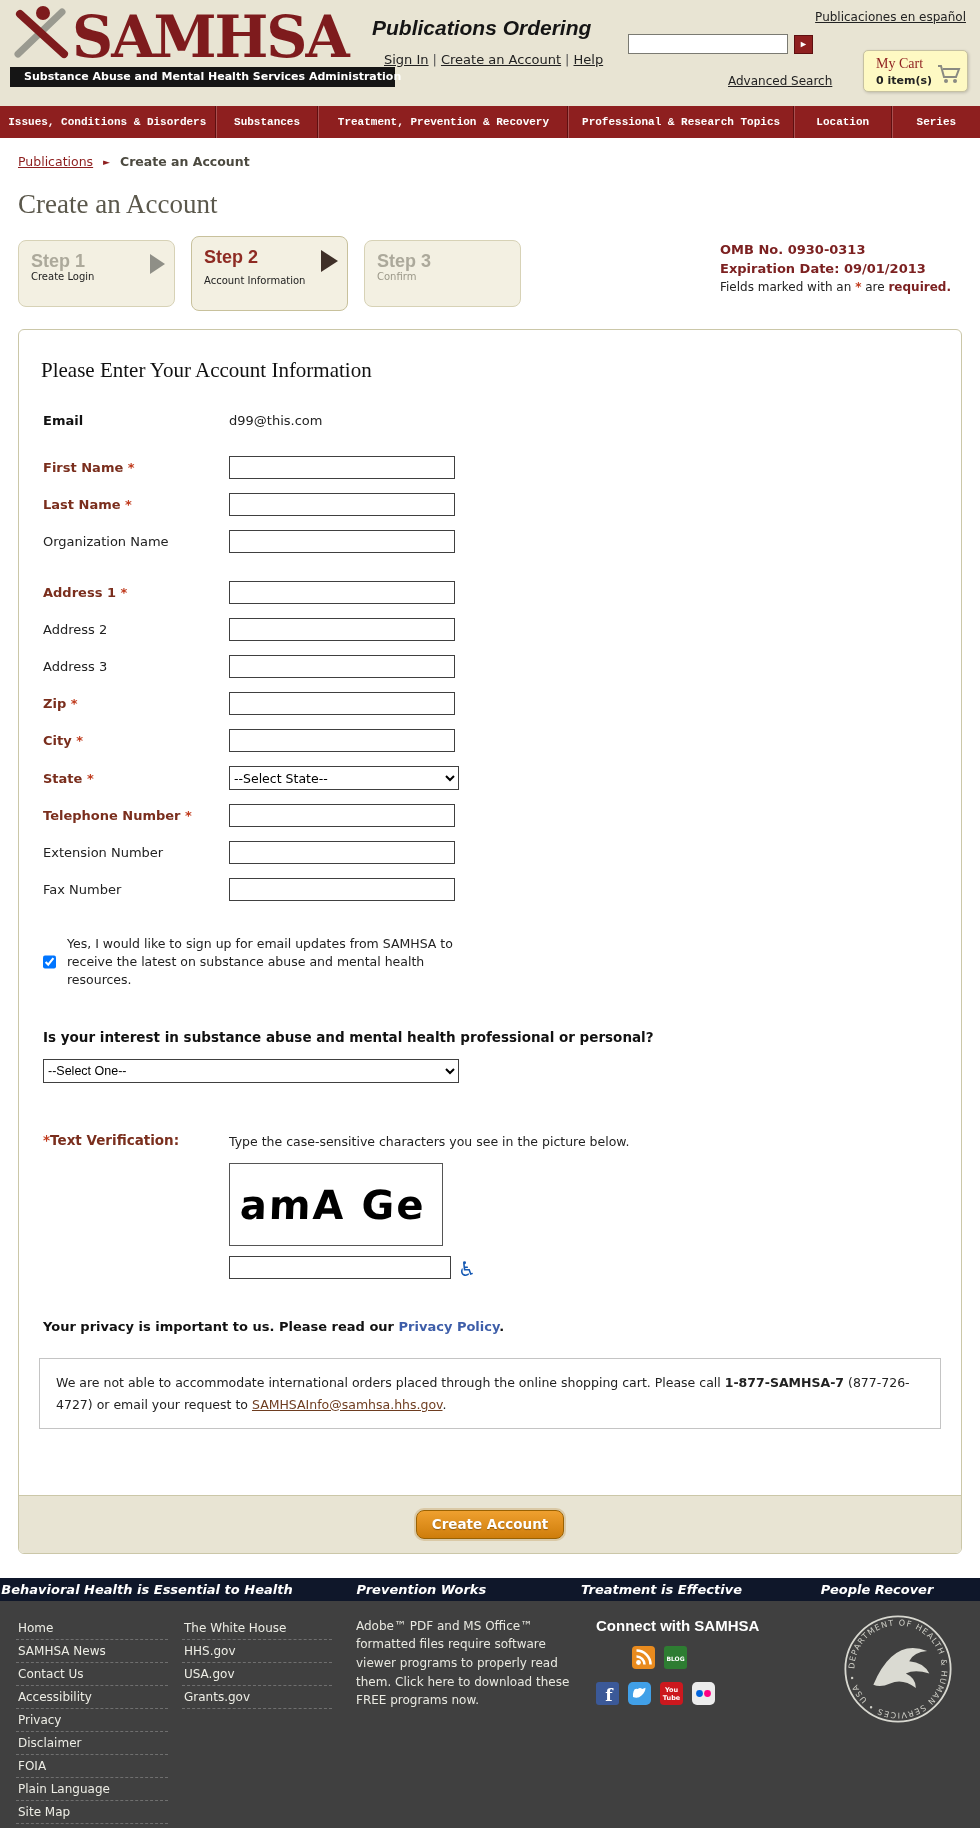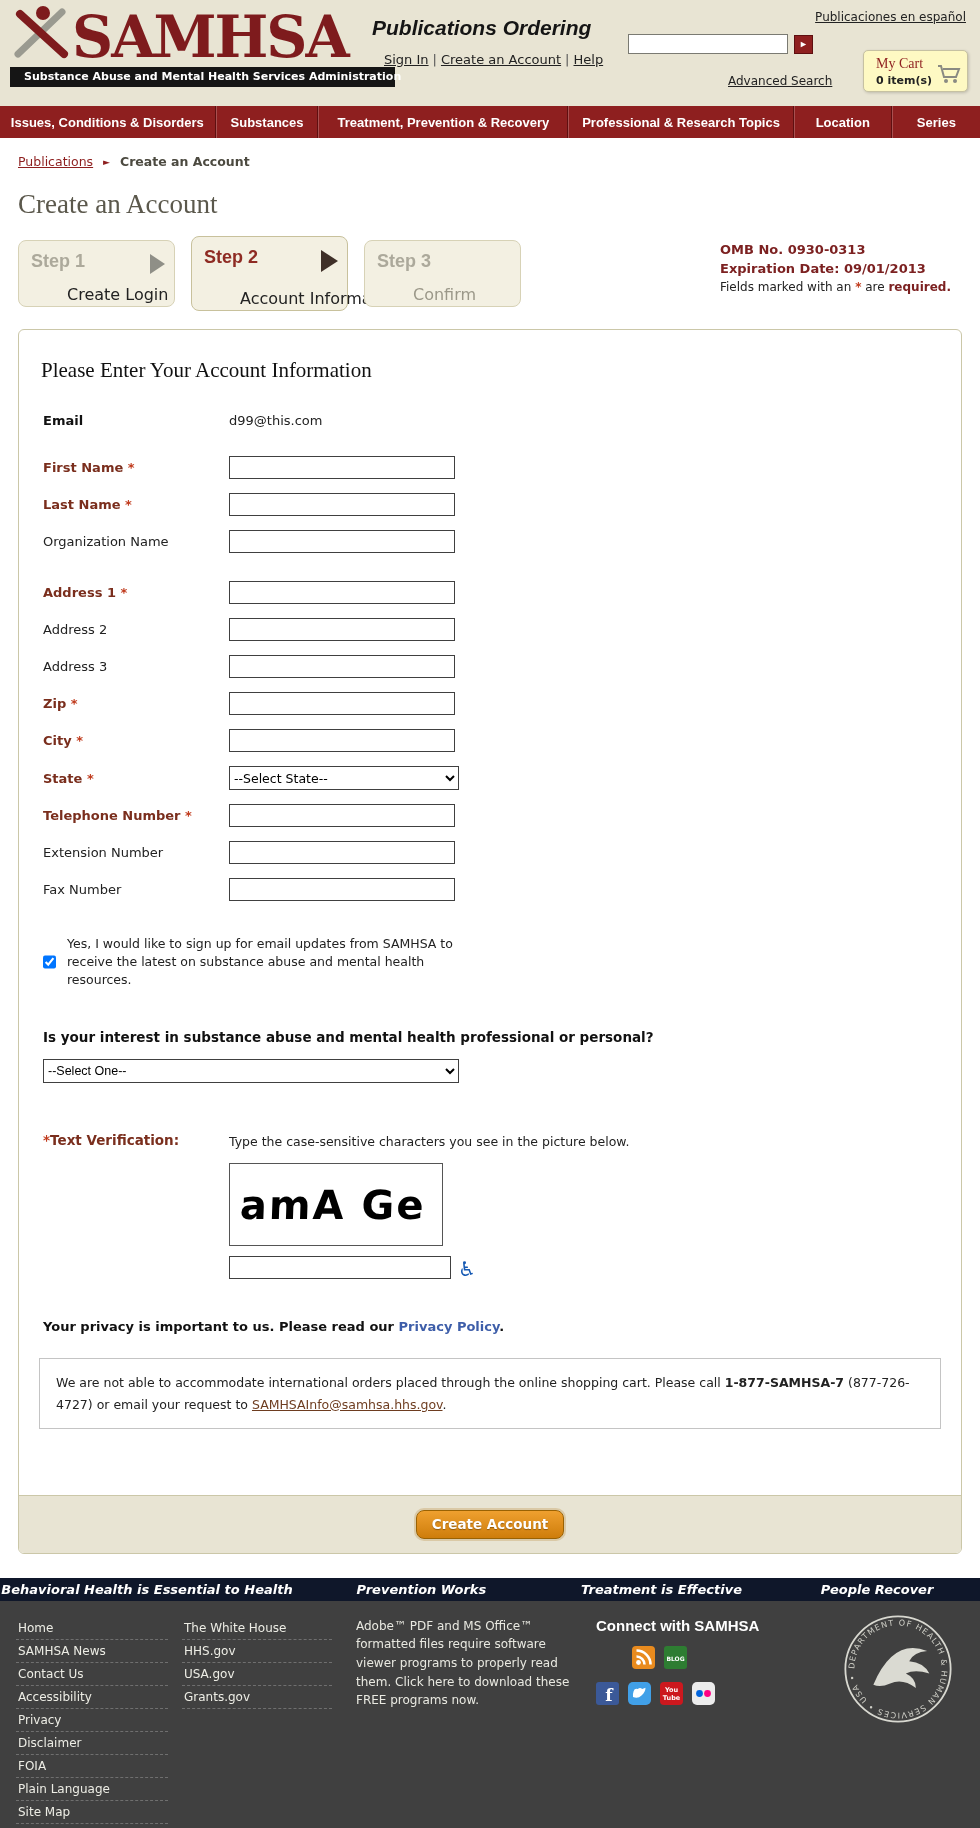--- a/index.html
+++ b/index.html
@@ -24,42 +24,42 @@
   .search-input { width:160px; height:20px; border:1px solid #7A7A72; background:#fff; font-size:12px; padding:1px 4px; }
   .search-btn { width:19px; height:19px; margin-left:6px; background:#8E1F1F; border:1px solid #5E0F10; color:#fff; font-size:9px; line-height:15px; text-align:center; padding:0; cursor:pointer; }
   .advanced { display:block; margin:20px 0 0 100px; font-size:12px; color:#222; text-decoration:underline; }
   .cart-box { position:absolute; right:12px; top:50px; width:105px; height:42px; background:#fef9c3; border:1px solid #C6C1A2; border-radius:5px; padding:5px 12px; box-shadow:1px 1px 3px rgba(0,0,0,.18); }
   .cart-title { font-family:"Liberation Serif", serif; font-size:14px; color:#8E1F1F; }
   .cart-count { font-size:11px; font-weight:bold; color:#222; margin-top:2px; }
   .cart-icon { position:absolute; right:5px; top:12px; }
 
   
   .main-nav { height:32px; background:#8E1F1F; display:flex; }
-  .nav-item { color:#fff; font-weight:bold; font-size:13px; font-family:Liberation Sans, sans-serif;
+  .nav-item { color:#fff; font-weight:bold; font-size:11px; font-family:Liberation Mono, monospace;
               display:flex; align-items:center; justify-content:center; white-space:nowrap;
               border-right:1px solid #5E0F10; cursor:pointer; }
   .nav-item + .nav-item { border-left:1px solid #A85050; }
   .nav-item:last-child { border-right:none; }
   .n1{flex-basis:22%;} .n2{flex-basis:10.5%;} .n3{flex-basis:25.5%;} .n4{flex-basis:23%;} .n5{flex-basis:10%;} .n6{flex-basis:9%;}
 
   
   .breadcrumb { margin:16px 0 0 18px; font-size:12.5px; }
   .breadcrumb a { color:#8E1F1F; text-decoration:underline; }
   .crumb-arrow { color:#8E1F1F; font-size:9px; margin:0 6px; vertical-align:1px; }
   .crumb-current { font-weight:bold; color:#4C4A40; }
   .page-title { margin:20px 0 12px 18px; font-family:"Liberation Serif", serif; font-weight:normal; font-size:27px; color:#5B584C; }
 
   
   .steps-row { margin:8px 18px 0; display:flex; align-items:flex-start; }
   .step-box { position:relative; width:157px; height:67px; margin-right:16px; padding:10px 12px;
               background:#F3F0E2; border:1px solid #D7D2B6; border-radius:8px; }
   .step-box.active { height:75px; margin-top:-4px; border-color:#C8C19C; }
   .step-title { font-size:18px; font-weight:bold; color:#ACA99B; font-family:"Liberation Sans", sans-serif; }
   .step-box.active .step-title { color:#8E2B23; }
-  .step-sub { position:absolute; left:12px; bottom:2px; font-size:16px; color:#222; white-space:nowrap;margin-left:36px; }
+  .step-sub { position:absolute; left:12px; bottom:24px; font-size:10px; color:#222; white-space:nowrap; }
   .step-box.future .step-sub { color:#9B9889; }
   .step-arrow { position:absolute; right:9px; top:13px; width:0; height:0;
                 border-top:10px solid transparent; border-bottom:10px solid transparent; border-left:15px solid #8F8F87; }
   .step-box.active .step-arrow { border-left-color:#3F3028; border-top-width:11px; border-bottom-width:11px; border-left-width:17px; }
   .omb-block { margin-left:auto; width:242px; padding-top:2px; }
   .omb-line { color:#7C2121; font-weight:bold; font-size:13px; margin-bottom:4px; }
   .omb-note { font-size:12px; color:#222; }
   .omb-note .star { color:#C03A1C; font-weight:bold; }
   .omb-note .req { color:#7C2121; font-weight:bold; }
 

